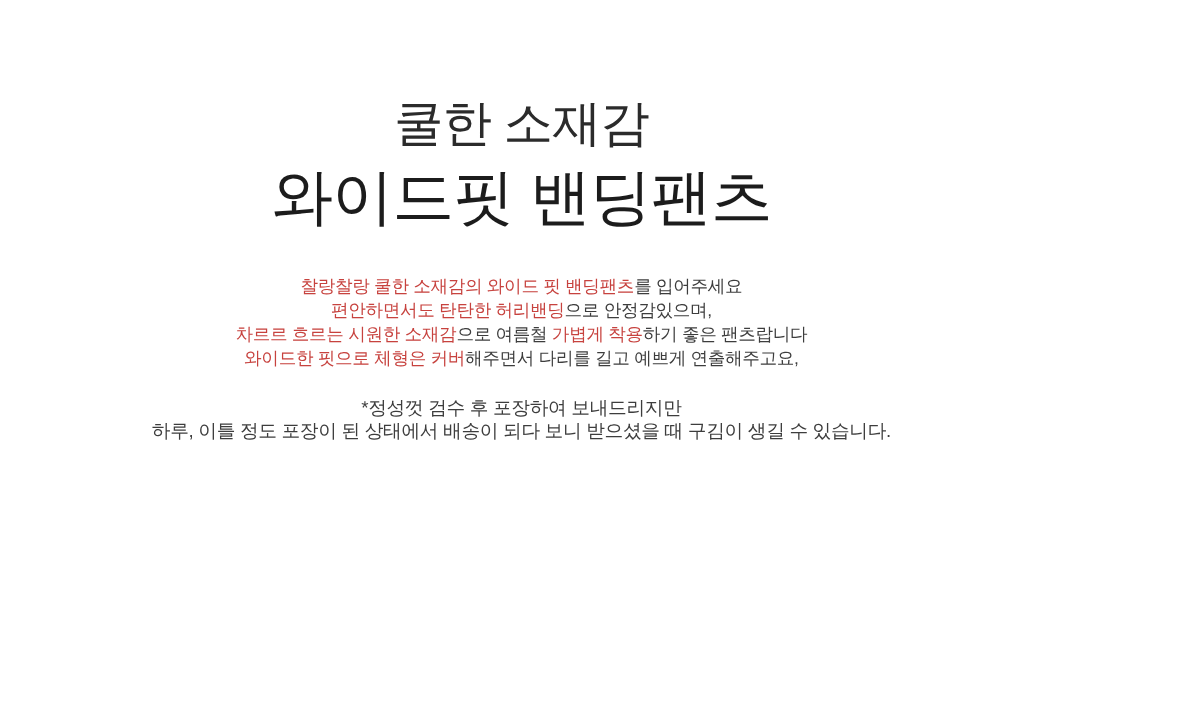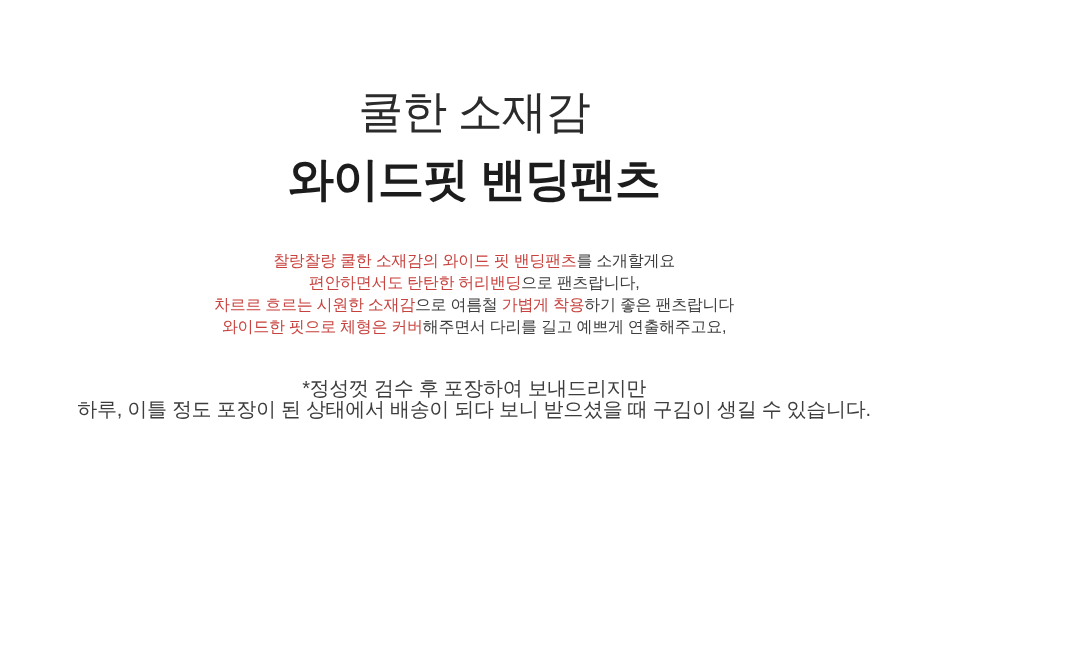--- a/index.html
+++ b/index.html
@@ -21,57 +21,57 @@
     text-align: center;
   }
   .subtitle {
     font-size: 45px;
     line-height: 56px;
     font-weight: 400;
     letter-spacing: -1px;
     color: var(--title-sub, #2b2b2b);
   }
   .main-title {
-    font-size: 46px;
+    font-size: 56px;
     line-height: 62px;
-    font-weight: 700;
+    font-weight: 400;
     letter-spacing: -1px;
     margin-top: 8px;
     color: var(--title-main, #1c1c1c);
     text-align: center;
   }
   .description {
     margin-top: 40px;
     font-size: 16px;
     line-height: 22px;
     letter-spacing: -0.3px;
     color: var(--text-dark, #3d3d3d);
   }
   .desc-line { white-space: nowrap; }
   .red { color: var(--accent-red, #c7423e); }
   .dark { color: var(--text-dark, #3d3d3d); }
   .notice {
-    margin-top: 40px;
-    font-size: 20px;
+    margin-top: 22px;
+    font-size: 17px;
     line-height: 21px;
     letter-spacing: -0.3px;
     color: var(--text-dark, #3d3d3d);
   }
   .notice-line { white-space: nowrap; }
 </style>
 </head>
 <body style="background: rgb(255, 255, 255);">
 
 <div class="content">
   <div class="subtitle">쿨한 소재감</div>
   <div class="main-title">와이드핏 밴딩팬츠</div>
 
   <div class="description">
-      <div class="desc-line"><span class="red">찰랑찰랑 쿨한 소재감의 와이드 핏 밴딩팬츠</span><span class="dark">를 소개할게요</span></div>
-      <div class="desc-line"><span class="red">편안하면서도 탄탄한 허리밴딩</span><span class="dark">으로 팬츠랍니다,</span></div>
+      <div class="desc-line"><span class="red">찰랑찰랑 쿨한 소재감의 와이드 핏 밴딩팬츠</span><span class="dark">를 입어주세요</span></div>
+      <div class="desc-line"><span class="red">편안하면서도 탄탄한 허리밴딩</span><span class="dark">으로 안정감있으며,</span></div>
       <div class="desc-line"><span class="red">차르르 흐르는 시원한 소재감</span><span class="dark">으로 여름철 </span><span class="red">가볍게 착용</span><span class="dark">하기 좋은 팬츠랍니다</span></div>
       <div class="desc-line"><span class="red">와이드한 핏으로 체형은 커버</span><span class="dark">해주면서 다리를 길고 예쁘게 연출해주고요,</span></div>
     </div>
 
   <div class="notice">
     <div class="notice-line">*정성껏 검수 후 포장하여 보내드리지만</div>
     <div class="notice-line">하루, 이틀 정도 포장이 된 상태에서 배송이 되다 보니 받으셨을 때 구김이 생길 수 있습니다.</div>
   </div>
 </div>
 

